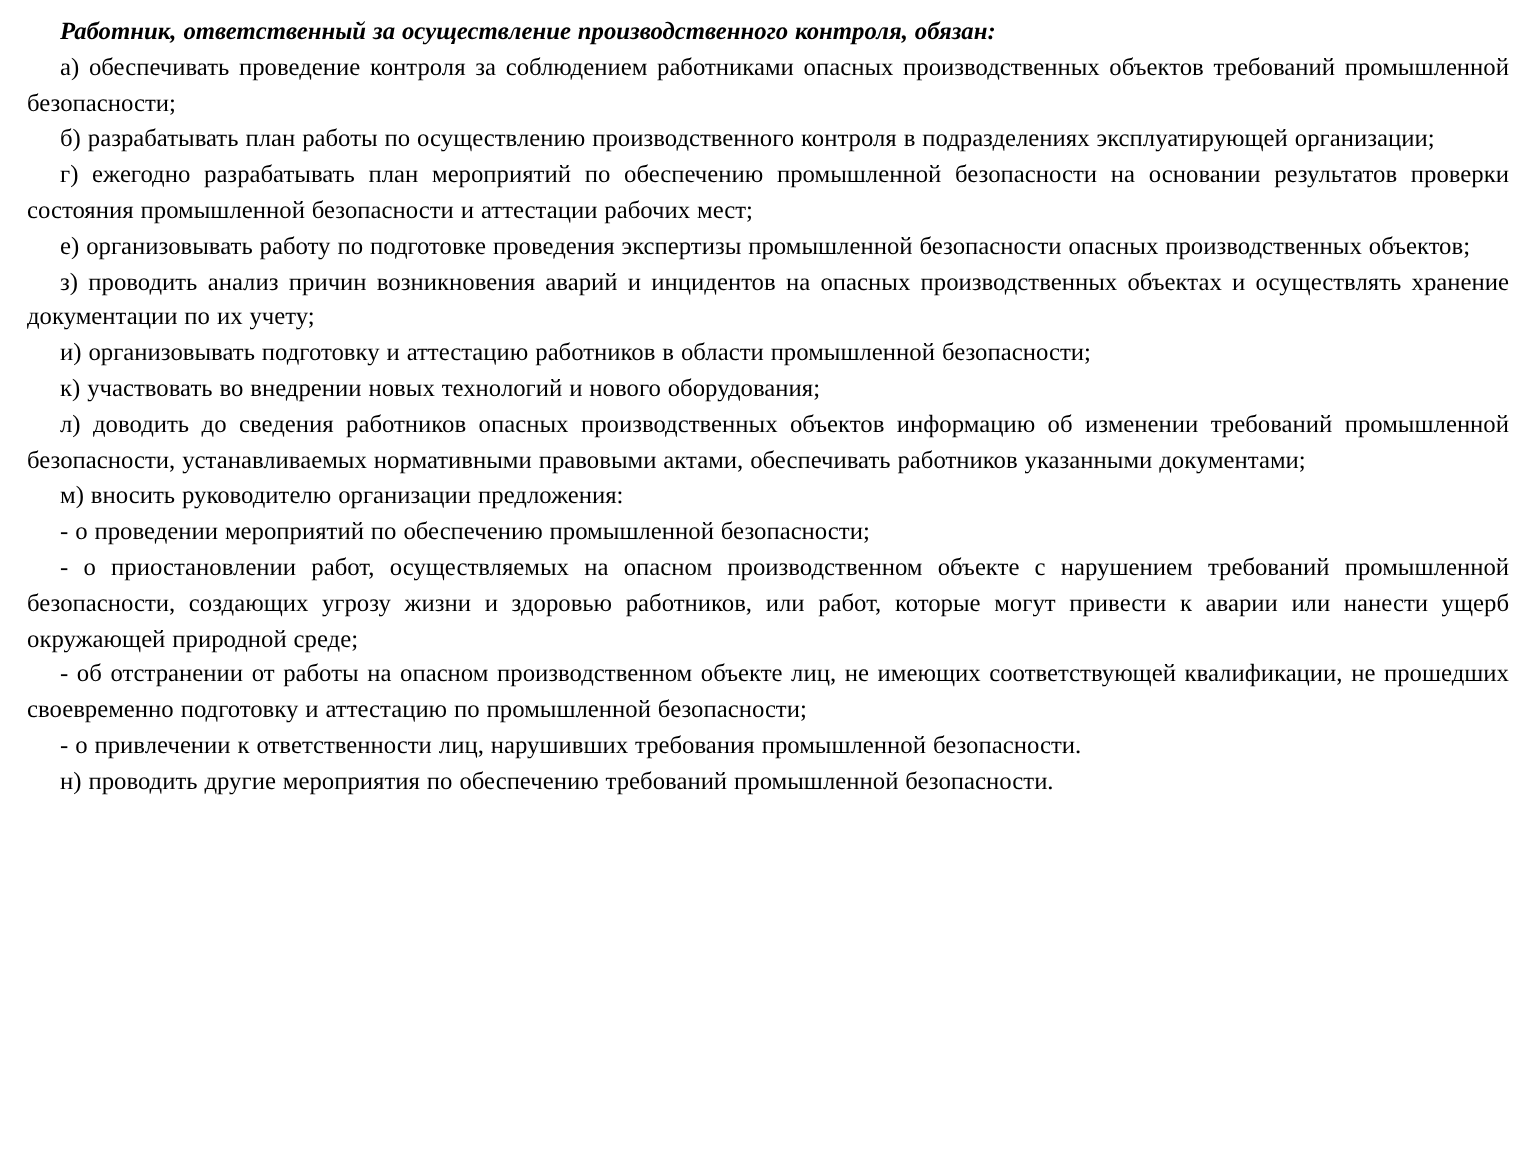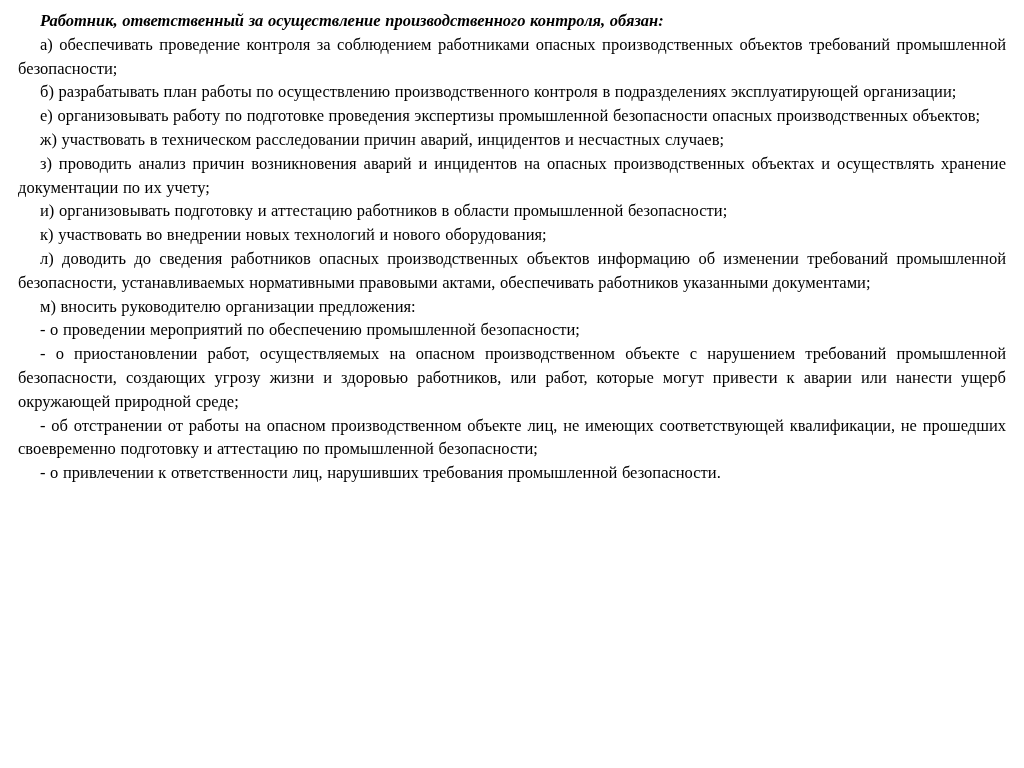--- a/index.html
+++ b/index.html
@@ -32,25 +32,26 @@
 </style>
 </head>
 <body>
 
 <div class="page">
   <div class="doc-body">
     <p class="title">Работник, ответственный за осуществление производственного контроля, обязан:</p>
 
   <p>а) обеспечивать проведение контроля за соблюдением работниками опасных производственных объектов требований промышленной безопасности;</p>
       <p>б) разрабатывать план работы по осуществлению производственного контроля в подразделениях эксплуатирующей организации;</p>
+      <p>г) ежегодно разрабатывать план мероприятий по обеспечению промышленной безопасности на основании результатов проверки состояния промышленной безопасности и аттестации рабочих мест;</p>
       <p>е) организовывать работу по подготовке проведения экспертизы промышленной безопасности опасных производственных объектов;</p>
-      <p>ж) участвовать в техническом расследовании причин аварий, инцидентов и несчастных случаев;</p>
       <p>з) проводить анализ причин возникновения аварий и инцидентов на опасных производственных объектах и осуществлять хранение документации по их учету;</p>
       <p>и) организовывать подготовку и аттестацию работников в области промышленной безопасности;</p>
       <p>к) участвовать во внедрении новых технологий и нового оборудования;</p>
       <p>л) доводить до сведения работников опасных производственных объектов информацию об изменении требований промышленной безопасности, устанавливаемых нормативными правовыми актами, обеспечивать работников указанными документами;</p>
       <p>м) вносить руководителю организации предложения:</p>
       <p>- о проведении мероприятий по обеспечению промышленной безопасности;</p>
       <p>- о приостановлении работ, осуществляемых на опасном производственном объекте с нарушением требований промышленной безопасности, создающих угрозу жизни и здоровью работников, или работ, которые могут привести к аварии или нанести ущерб окружающей природной среде;</p>
       <p>- об отстранении от работы на опасном производственном объекте лиц, не имеющих соответствующей квалификации, не прошедших своевременно подготовку и аттестацию по промышленной безопасности;</p>
       <p>- о привлечении к ответственности лиц, нарушивших требования промышленной безопасности.</p>
+      <p>н) проводить другие мероприятия по обеспечению требований промышленной безопасности.</p>
     </div>
 </div>
 
 </body></html>

